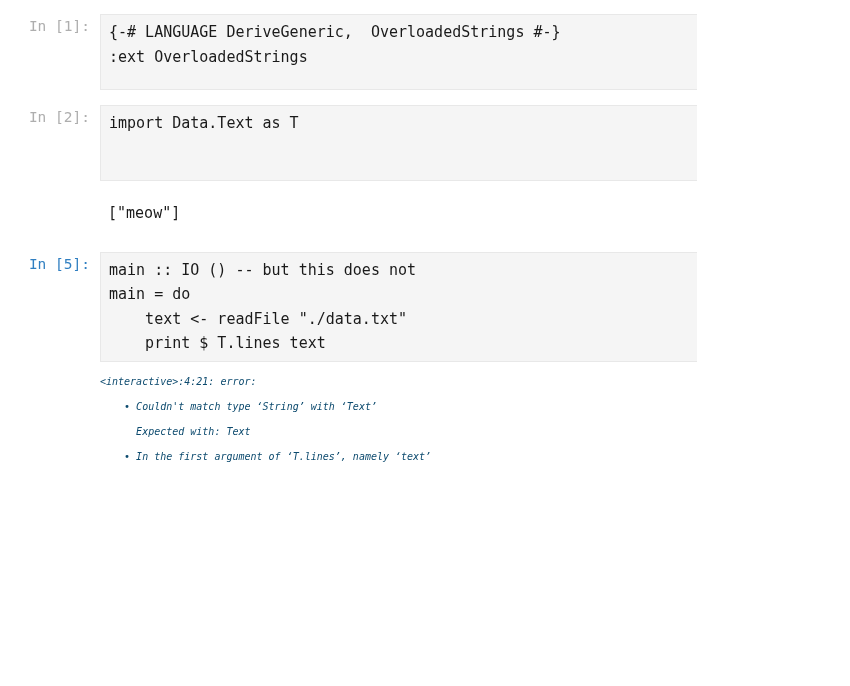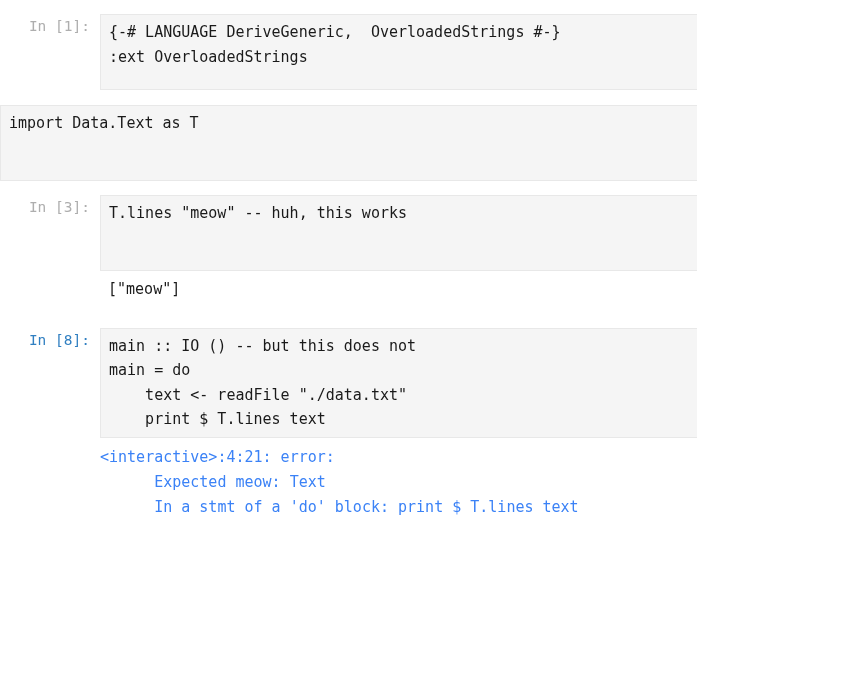--- a/index.html
+++ b/index.html
@@ -89,24 +89,25 @@
     white-space: pre;
   }
 
   
   .error-body {
     flex: 1 1 auto;
     padding: 7px 0 0 0px;
   }
   .errline {
     font-family: "DejaVu Sans Mono", "Liberation Mono", monospace;
+    font-style: italic;
     font-weight: 500;
-    font-size: 15px;
+    font-size: 10px;
     line-height: 25px;
-    color: #3b82f6;
+    color: #0c4a6e;
     white-space: pre;
   }
 
   .gap-14 { height: 14px; }
   .gap-15 { height: 15px; }
   .gap-22 { height: 22px; }
 </style>
 </head>
 <body>
 
@@ -118,55 +119,51 @@
     <div class="prompt">In [1]:</div>
     <div class="input-area">
       <div class="codeline">{-# LANGUAGE DeriveGeneric,  OverloadedStrings #-}</div>
       <div class="codeline">:ext OverloadedStrings</div>
     </div>
   </div>
 
   <div class="gap-15"></div>
 
   <div class="cell">
+    <div class="prompt">In [2]:</div>
     <div class="input-area">
       <div class="codeline">import Data.Text as T</div>
     </div>
   </div>
 
   <div class="gap-14"></div>
 
-  <div class="cell">
-    <div class="prompt">In [3]:</div>
-    <div class="input-area">
-      <div class="codeline">T.lines "meow" -- huh, this works</div>
-    </div>
-  </div>
 
   <div class="output-row">
     <div class="output-spacer"></div>
     <div class="output-body">
       <div class="outline">["meow"]</div>
     </div>
   </div>
 
   <div class="gap-22"></div>
 
   <div class="cell">
-    <div class="prompt active">In [8]:</div>
+    <div class="prompt active">In [5]:</div>
     <div class="input-area">
       <div class="codeline">main :: IO () -- but this does not</div>
       <div class="codeline">main = do</div>
       <div class="codeline">    text &lt;- readFile "./data.txt"</div>
       <div class="codeline">    print $ T.lines text</div>
     </div>
   </div>
 
   <div class="output-row">
     <div class="output-spacer"></div>
     <div class="error-body">
       <div class="errline">&lt;interactive&gt;:4:21: error:</div>
-      <div class="errline">      Expected meow: Text</div>
-      <div class="errline">      In a stmt of a 'do' block: print $ T.lines text</div>
+      <div class="errline">    • Couldn't match type ‘String’ with ‘Text’</div>
+      <div class="errline">      Expected with: Text</div>
+      <div class="errline">    • In the first argument of ‘T.lines’, namely ‘text’</div>
     </div>
   </div>
 
 </div>
 
 </body></html>

